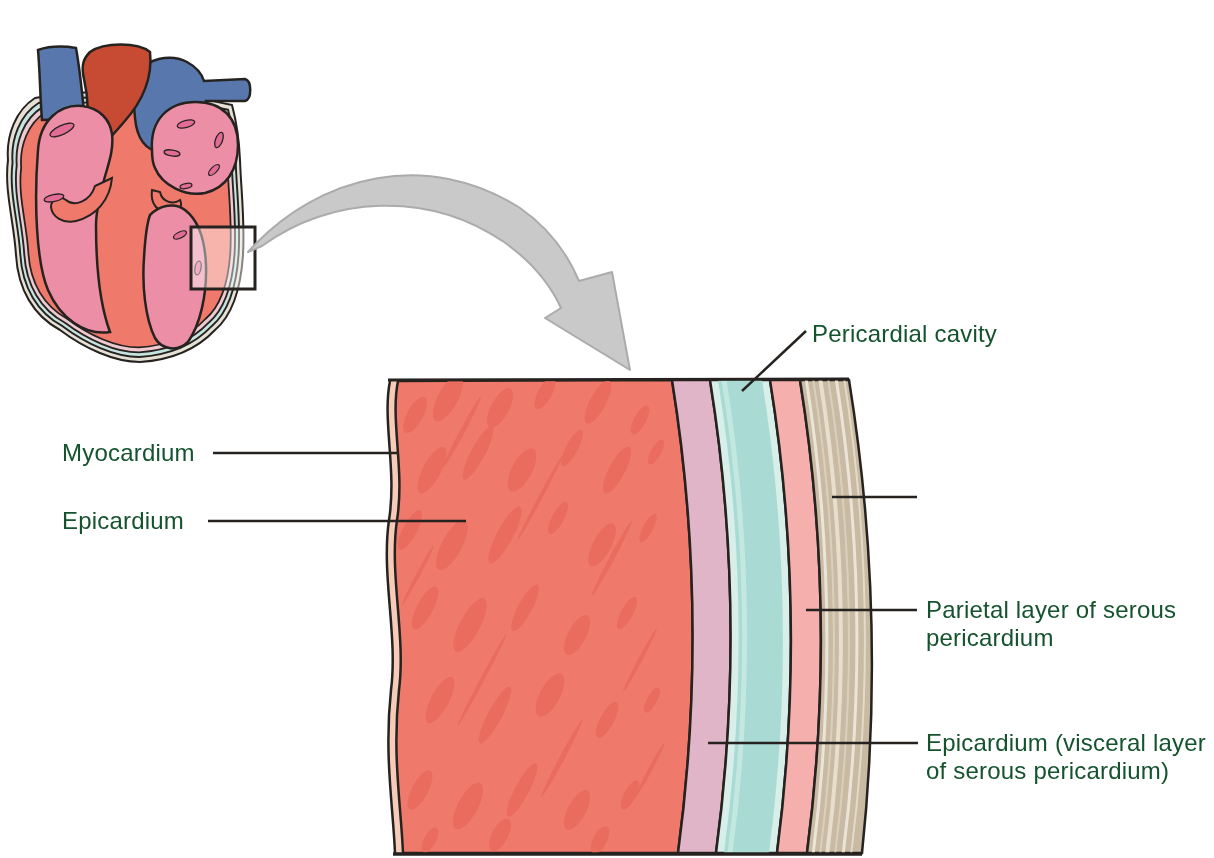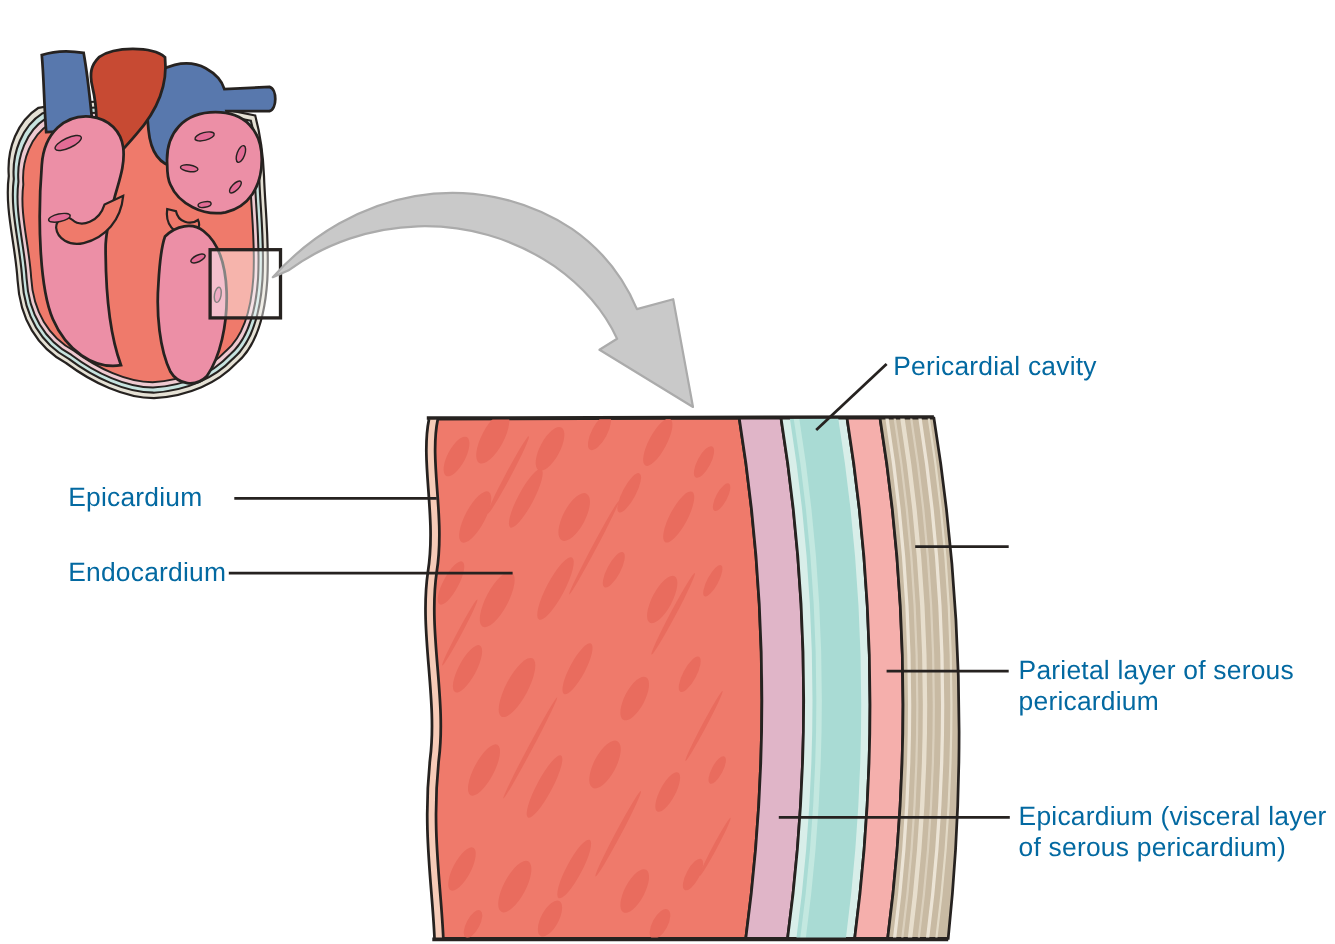--- a/index.html
+++ b/index.html
@@ -1,19 +1,19 @@
 <!DOCTYPE html>
 <html><head>
 <meta charset="utf-8">
 <style>
   html,body{margin:0;padding:0;background:#ffffff;}
   .stage{position:relative;width:1214px;height:858px;background:#ffffff;overflow:hidden;
          font-family:"Liberation Sans", sans-serif;}
   .artwork{position:absolute;left:0;top:0;}
-  .label{position:absolute;color:#0369a1;font-size:24px;line-height:1.17;letter-spacing:.2px;white-space:normal;}
+  .label{position:absolute;color:#14532d;font-size:24px;line-height:1.17;letter-spacing:.2px;white-space:normal;}
 </style>
 </head>
 <body>
 
 <div class="stage">
 
   <svg class="artwork" width="1214" height="858" viewBox="0 0 1214 858">
     <defs>
       <path id="heartBlob" stroke="#262220" stroke-width="2" d="M -93 -132 C -112 -120 -122 -95 -120 -70 C -124 -40 -114 -8 -112 25 C -110 60 -94 86 -68 100 C -44 118 -14 132 12 132 C 44 130 70 118 87 100 C 106 84 113 55 115 25 C 117 -10 113 -40 112 -70 C 111 -95 108 -110 104 -125 C 40 -140 -40 -142 -93 -132 Z"></path>
       <clipPath id="myoClip">
@@ -138,17 +138,17 @@
       <line x1="213" y1="453" x2="397" y2="453"></line>
       <line x1="208" y1="521" x2="466" y2="521"></line>
       <line x1="806" y1="331" x2="742" y2="391"></line>
       <line x1="832" y1="497" x2="917" y2="497"></line>
       <line x1="806" y1="610" x2="917" y2="610"></line>
       <line x1="708" y1="743" x2="918" y2="743"></line>
     </g>
   </svg>
 
   <div class="label" style="left:812px;top:320px;">Pericardial cavity</div>
-  <div class="label" style="left:62px;top:439px;">Epicardium</div>
-  <div class="label" style="left:62px;top:507px;">Endocardium</div>
+  <div class="label" style="left:62px;top:439px;">Myocardium</div>
+  <div class="label" style="left:62px;top:507px;">Epicardium</div>
   <div class="label" style="left:926px;top:596px;width:272px;">Parietal layer of serous pericardium</div>
   <div class="label" style="left:926px;top:729px;width:296px;">Epicardium (visceral layer of serous pericardium)</div>
 </div>
 
 </body></html>

